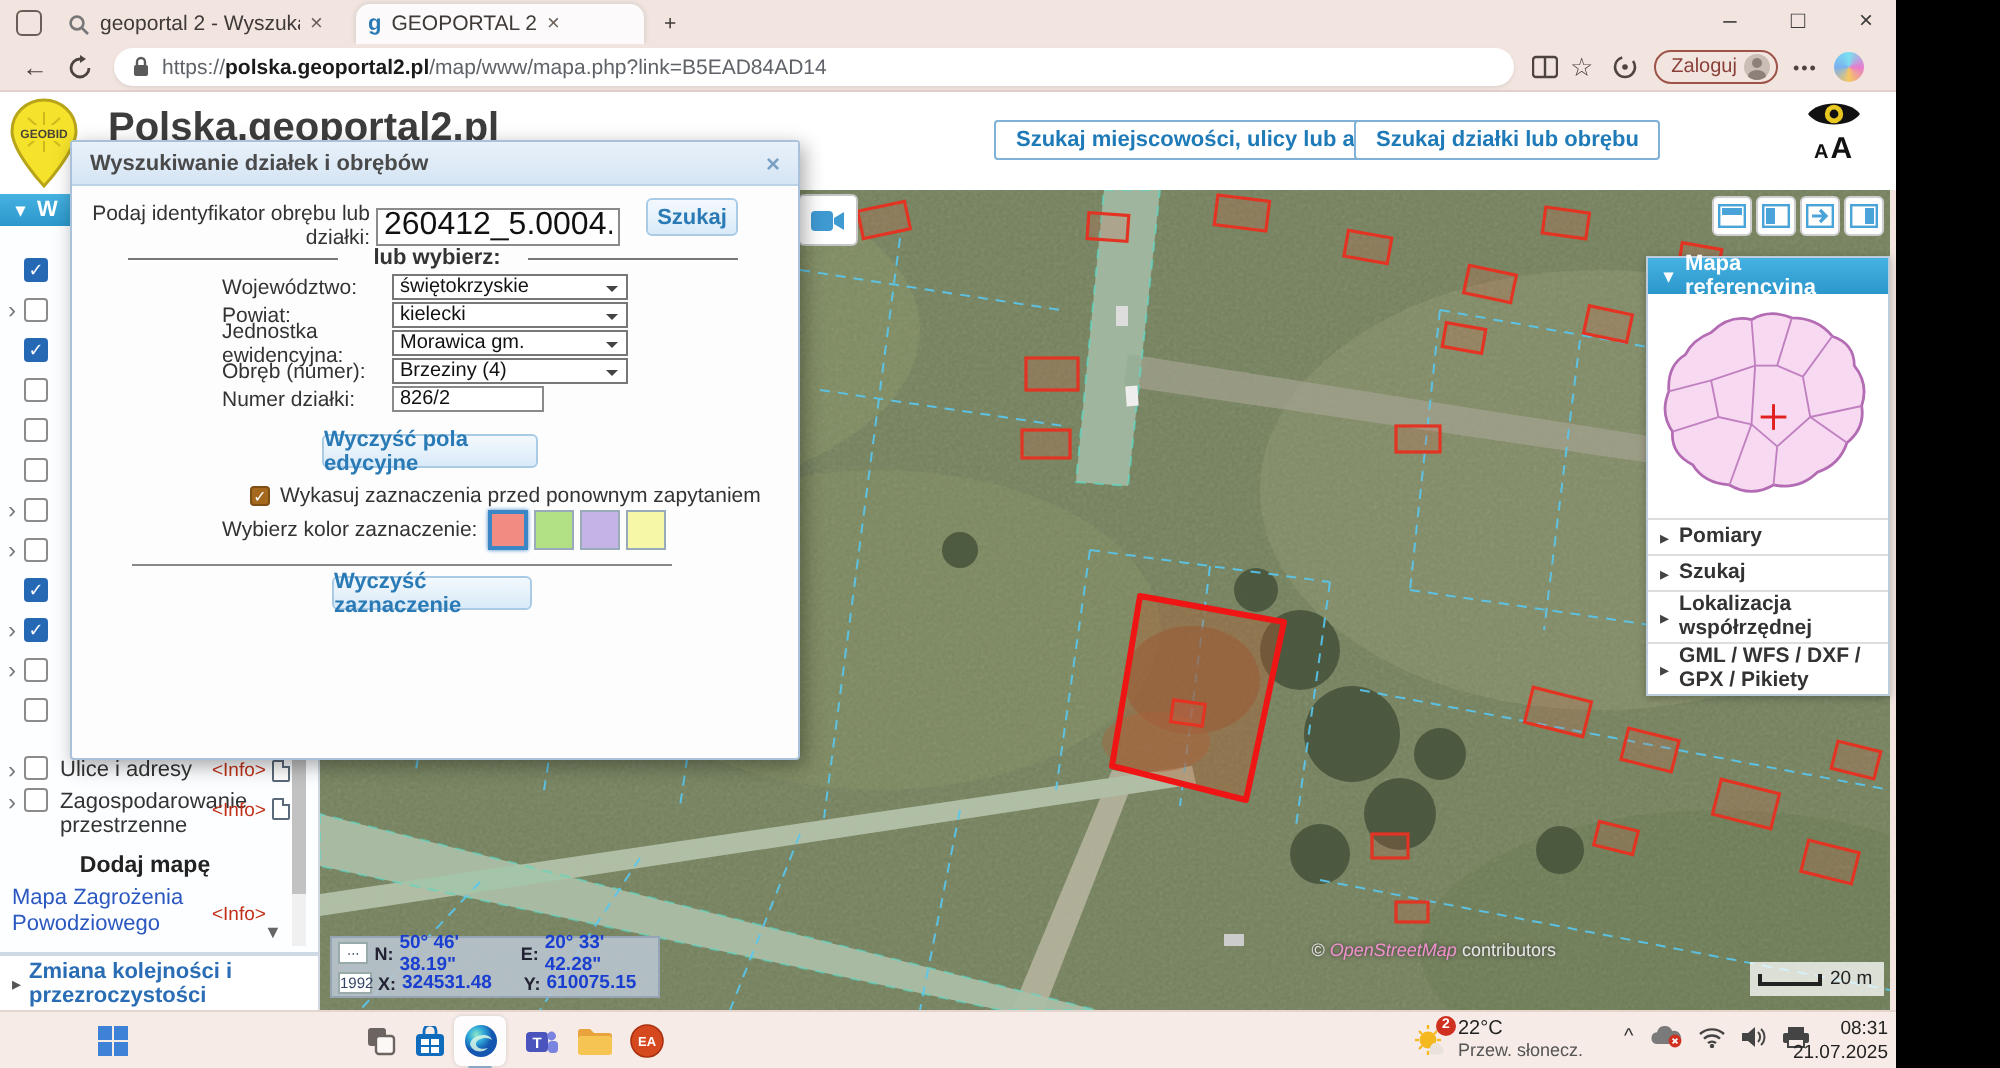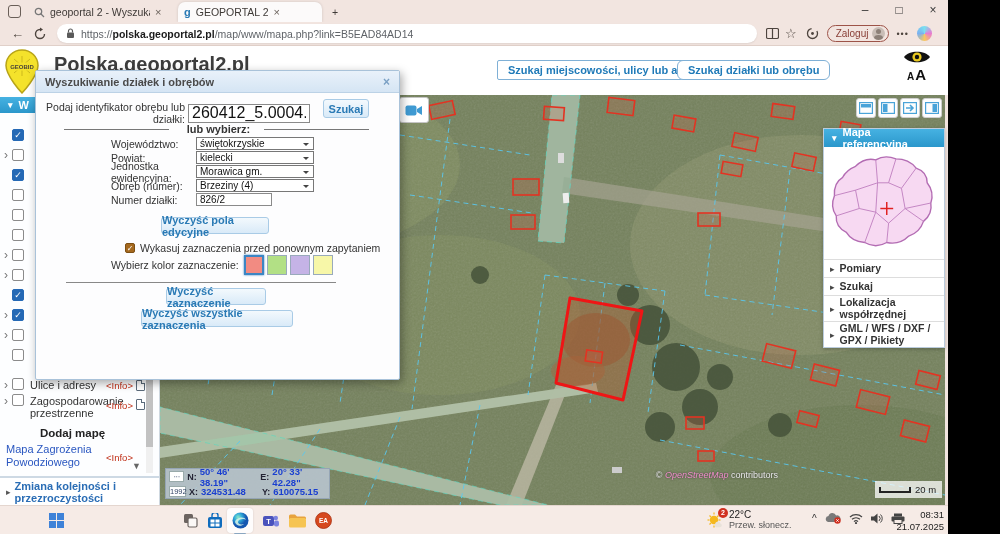--- a/index.html
+++ b/index.html
@@ -197,21 +197,21 @@
 
     <div id="siteheader">
       <svg class="abs" style="left:4px; top:3px;" width="36" height="46" viewBox="0 0 36 46">
         <path d="M18,1 C27,1 34,8 34,16.5 C34,27 18,44 18,44 C18,44 2,27 2,16.5 C2,8 9,1 18,1 Z" fill="#f4e22b" stroke="#b8a418" stroke-width="1.5"></path>
         <path d="M10,10 L26,24 M26,10 L10,24 M18,7 V27 M8,17 H28" stroke="#cdb91c" stroke-width="1"></path>
         <rect x="5" y="13.5" width="26" height="8" fill="#f4e22b"></rect>
         <text x="18" y="19.8" font-size="6" font-weight="bold" text-anchor="middle" fill="#4a4438" font-family="Liberation Sans, sans-serif">GEOBID</text>
       </svg>
       <div id="sitetitle">Polska.geoportal2.pl</div>
       <div class="hbtn" style="left:497px;">Szukaj miejscowości, ulicy lub adresu</div>
-      <div class="hbtn" style="left:677px;border-radius:6px;">Szukaj działki lub obrębu</div>
+      <div class="hbtn" style="left:677px;">Szukaj działki lub obrębu</div>
       <div id="fontctl">
         <svg width="28" height="18" viewBox="0 0 28 18" style="margin:0 auto;">
             <path d="M1,9 C6,2 22,2 27,9 C22,16 6,16 1,9 Z" fill="#111"></path>
             <circle cx="14" cy="9" r="4.6" fill="#e8c820"></circle>
             <circle cx="14" cy="9" r="2.2" fill="#111"></circle>
           </svg>
         <div class="aa"><span class="sm">A</span><span>A</span></div>
       </div>
     </div>
 
@@ -569,21 +569,20 @@
         <span class="dl">Wybierz kolor zaznaczenie:</span>
         <div id="color-swatches">
             <div class="swatch sel" style="background: rgb(242, 139, 130);"></div>
             <div class="swatch" style="background: rgb(178, 224, 133);"></div>
             <div class="swatch" style="background: rgb(197, 179, 230);"></div>
             <div class="swatch" style="background: rgb(247, 247, 168);"></div>
           </div>
       </div>
       <div id="dlgdiv"></div>
       <div class="dbtn" id="clrsel">Wyczyść zaznaczenie</div>
-      <div class="dbtn" id="clrall">Wyczyść wszystkie zaznaczenia</div>
     </div>
 
   </div>
 
   <div id="taskbar">
     <div class="tb" style="left:46px;">
       <svg width="15" height="15" viewBox="0 0 15 15">
           <rect x="0" y="0" width="7" height="7" fill="#3e82d8"></rect>
           <rect x="8" y="0" width="7" height="7" fill="#3e82d8"></rect>
           <rect x="0" y="8" width="7" height="7" fill="#3e82d8"></rect>

